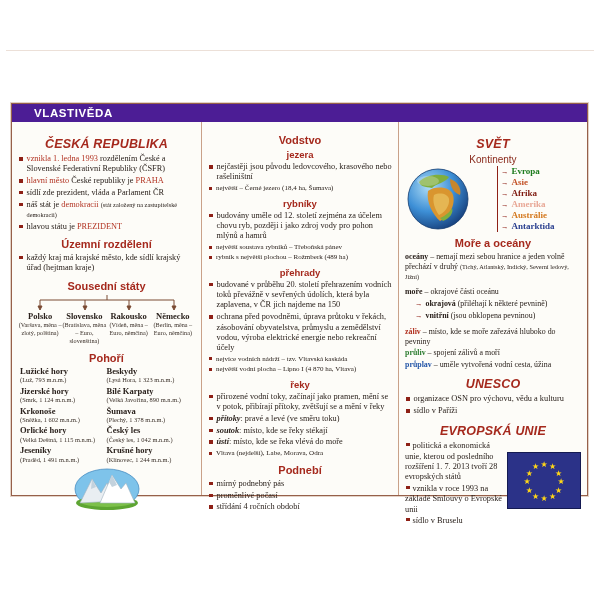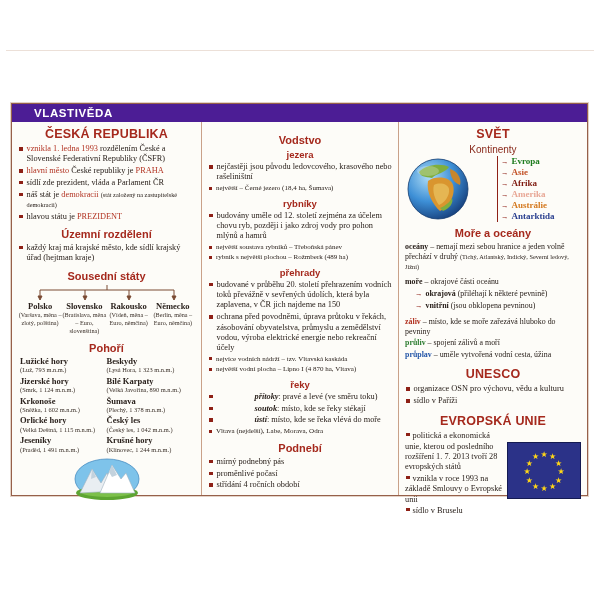--- a/index.html
+++ b/index.html
@@ -9,36 +9,36 @@
   .card{position:absolute;left:11px;top:103px;width:577px;height:393px;background:#fdfcf8;
     border:1px solid #96604a;box-shadow:0 0 0 1px #e3d2c6;box-sizing:border-box;}
   .bar{height:18px;background:#4c1d95;color:#fff;font-family:"Liberation Sans",sans-serif;
     font-weight:bold;font-size:11.5px;line-height:18px;padding-left:22px;letter-spacing:.6px;}
   .cols{display:flex;height:373px;}
   .col{box-sizing:border-box;padding:3px 6px 2px 6px;color:#2a211c;}
   .col1{width:189px;}
   .col2{width:198px;border-left:1px solid #c9a189;border-right:1px solid #c9a189;}
   .col3{flex:1;}
   .h1{font-family:"Liberation Sans",sans-serif;font-weight:bold;font-size:12.5px;color:#a5291d;
-    text-align:center;margin:2px 0 3px;letter-spacing:.2px;}
+    text-align:center;margin:12px 0 3px;letter-spacing:.2px;font-style:italic;}
   .h2{font-family:"Liberation Sans",sans-serif;font-weight:bold;font-size:11px;color:#a5291d;
     text-align:center;margin:6px 0 3px;}
   .h3{font-family:"Liberation Sans",sans-serif;font-weight:bold;font-size:9.5px;color:#a5291d;
     text-align:center;margin:5px 0 2px;}
   .row{display:flex;align-items:flex-start;font-size:8.3px;line-height:1.24;margin:0 0 1.5px;}
   .row .mk{flex:none;width:3.5px;height:3.5px;background:#8e2016;margin:3px 4px 0 1px;}
   .row .tx{flex:1;}
   .row.small{font-size:7px;}
   .row.small .mk{margin-top:2.5px;width:3px;height:3px;}
   .row.gap{margin-top:6px;}
   .row.indent{margin-left:10px;}
   .row .arr{flex:none;color:#8e2016;font-size:7.5px;margin:0 3px 0 0;line-height:1.4;}
   .c-red{color:#b23322;}
   .c-bold{font-weight:bold;}
-  .c-ib{font-style:italic;font-weight:bold;margin-left:38px;}
+  .c-ib{font-style:italic;font-weight:bold;}
   .c-tiny{font-size:6.3px;}
   .c-green{color:#2e7d32;font-weight:bold;}
   .c-blue{color:#2456a8;font-weight:bold;}
   .c-redb{color:#b23322;font-weight:bold;}
   .tree{display:block;margin:0 auto;}
   .countries{display:flex;}
   .country{width:25%;}
   .country .nm{font-weight:bold;font-size:8.5px;text-align:center;}
   .country .dt{font-size:6.2px;text-align:center;line-height:1.35;color:#3a2f28;}
   .mounts{display:flex;padding:0 2px;}
@@ -247,20 +247,24 @@
             <div class="row small">
               <span class="mk"></span>
               <span class="tx"><span>největší vodní plocha – Lipno I (4 870 ha, Vltava)</span></span>
             </div>
           </div>
 
         <div class="h3">řeky</div>
         <div>
             <div class="row">
               <span class="mk"></span>
+              <span class="tx"><span>přirozené vodní toky, začínají jako pramen, mění se v potok, přibírají přítoky, zvětšují se a mění v řeky</span></span>
+            </div>
+            <div class="row">
+              <span class="mk"></span>
               <span class="tx"><span class="c-ib">přítoky</span><span>: pravé a levé (ve směru toku)</span></span>
             </div>
             <div class="row">
               <span class="mk"></span>
               <span class="tx"><span class="c-ib">soutok</span><span>: místo, kde se řeky stékají</span></span>
             </div>
             <div class="row">
               <span class="mk"></span>
               <span class="tx"><span class="c-ib">ústí</span><span>: místo, kde se řeka vlévá do moře</span></span>
             </div>

